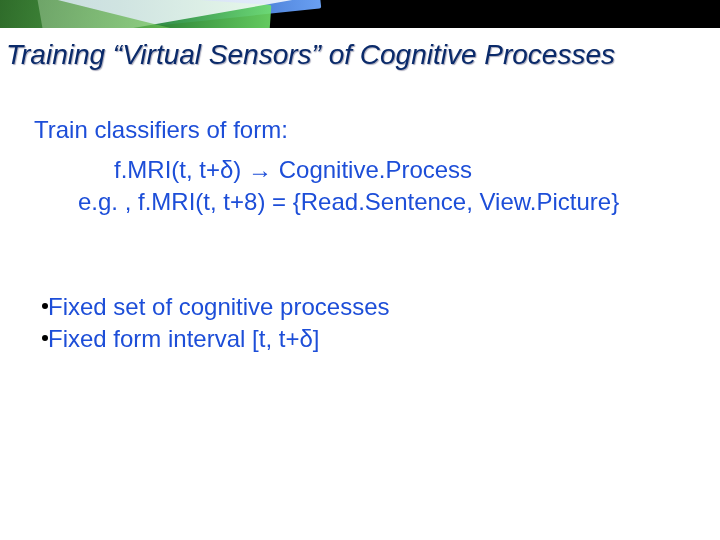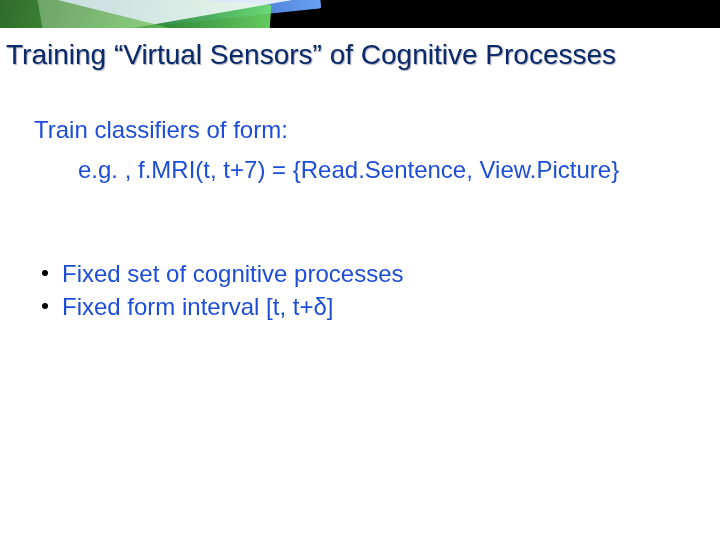--- a/index.html
+++ b/index.html
@@ -29,20 +29,21 @@
   .s2 { left: -30px; width: 300px; background: linear-gradient(90deg,#0c3a1a,#1f7a2e,#6fe06a); transform: rotate(4deg); top:-4px; opacity:0.9;}
   .s3 { left: 40px; width: 260px; background: linear-gradient(90deg,#e8f4ff,#ffffff); transform: rotate(-10deg); top:-20px; height:14px; opacity:0.85;}
   .s4 { left: -10px; width: 200px; background: linear-gradient(90deg,#3a7a2a,#7ad060); transform: rotate(14deg); top:10px; height:20px; opacity:0.7;}
   .title {
     color: #0a2a6a;
     font-size: 28px;
     padding: 10px 8px 0 6px;
     line-height: 1.2;
     text-shadow: 1px 1px 1px #aab;
     font-weight: normal;
+    font-style: italic;
   }
   .content {
     padding: 42px 34px 0 34px;
     color: #1d4ed8;
     font-size: 24px;
     line-height: 1.35;
   }
   .intro {
     margin-bottom: 8px;
   }
@@ -52,21 +53,21 @@
   .example {
     padding-left: 44px;
   }
   .bullets {
     margin-top: 72px;
     padding-left: 8px;
   }
   .bullets .row {
     display: flex;
     align-items: flex-start;
-    gap: 14px;
+    gap: 0;
   }
   .dot {
     width: 6px;
     height: 6px;
     background: #000;
     border-radius: 50%;
     margin-top: 12px;
     flex-shrink: 0;
   }
 </style>
@@ -77,21 +78,22 @@
   <div class="streak s1"></div>
   <div class="streak s2"></div>
   <div class="streak s3"></div>
   <div class="streak s4"></div>
 </div>
 
 <div class="title">Training “Virtual Sensors” of Cognitive Processes</div>
 
 <div class="content">
   <div class="intro">Train classifiers of form:</div>
-  <div class="example">e.g. , f.MRI(t, t+7) = {Read.Sentence, View.Picture}</div>
+  <div class="formula">f.MRI(t, t+δ) → Cognitive.Process</div>
+  <div class="example">e.g. , f.MRI(t, t+8) = {Read.Sentence, View.Picture}</div>
 
   <div class="bullets">
     <div class="row">
       <div class="dot"></div>
       <div>Fixed set of cognitive processes</div>
     </div>
     <div class="row">
       <div class="dot"></div>
       <div>Fixed form interval [t, t+δ]</div>
     </div>

